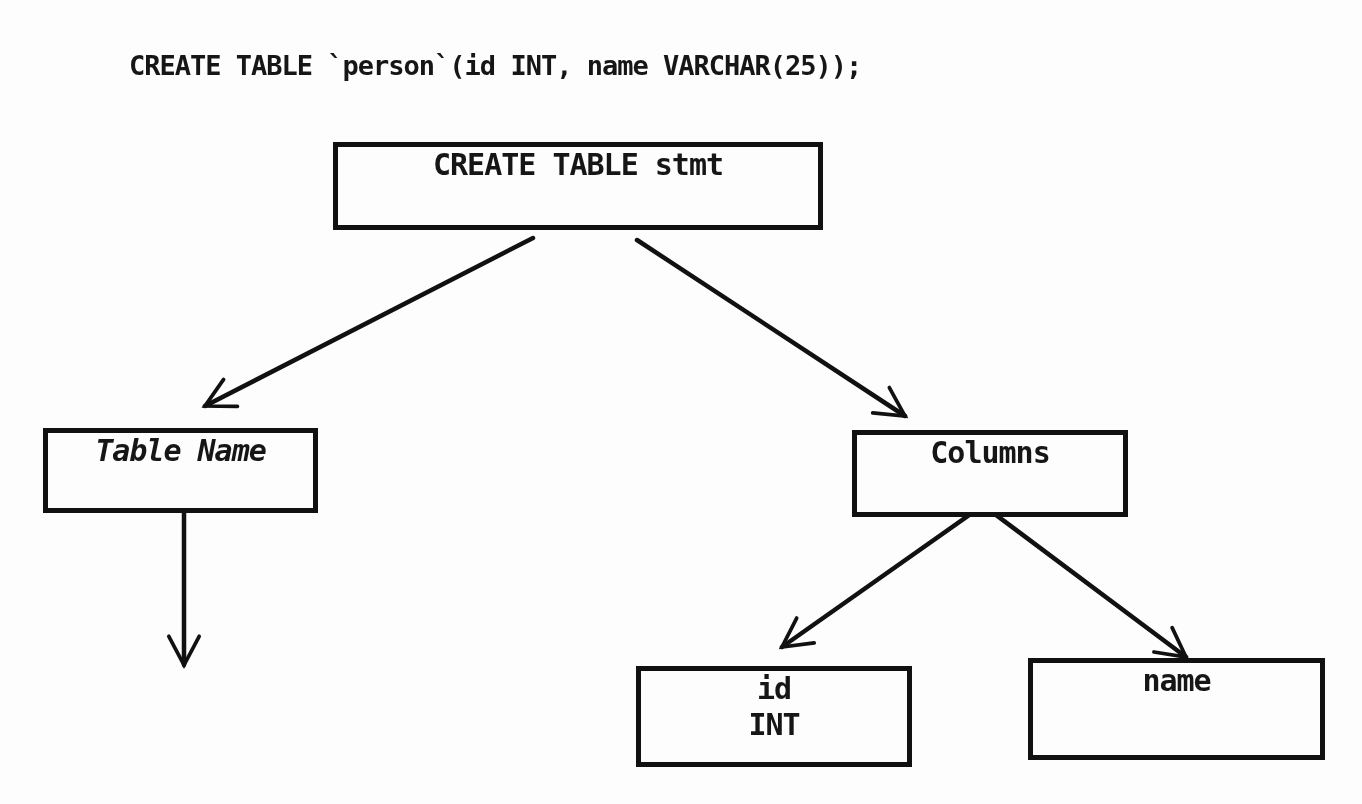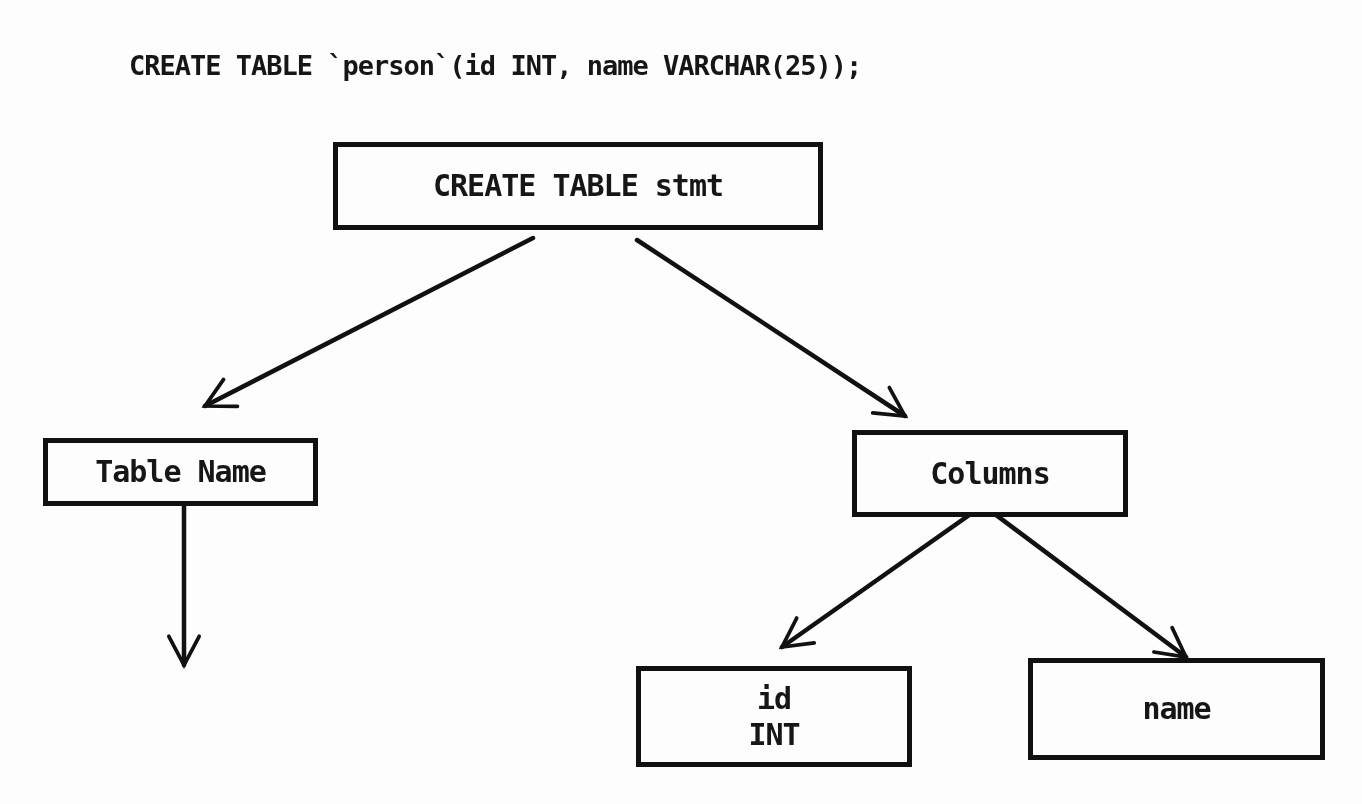--- a/index.html
+++ b/index.html
@@ -26,30 +26,29 @@
     white-space: pre;
   }
   .node {
     position: absolute;
     box-sizing: border-box;
     border: 5px solid #111111;
     background: #fdfdfd;
     display: flex;
     flex-direction: column;
     align-items: center;
-    justify-content: center;
     font-size: 30px;
     font-weight: bold;
     letter-spacing: -1px;
     text-align: center;
     line-height: 1.2;
   }
   .node span { display: block; }
   #node-root        { left: 333px;  top: 142px; width: 490px; height: 88px;  }
-  #node-table-name  { left: 43px;   top: 438px; width: 275px; height: 68px;  }
+  #node-table-name  { left: 43px;   top: 428px; width: 275px; height: 85px; font-style: italic;  }
   #node-columns     { left: 852px;  top: 430px; width: 276px; height: 87px;  }
   #node-person      { left: 57px;   top: 676px; width: 251px; height: 84px;  }
   #node-id-int      { left: 636px;  top: 666px; width: 276px; height: 101px; }
   #node-name-varchar{ left: 1028px; top: 658px; width: 297px; height: 102px; gap: 48px; }
   #edges-layer {
     position: absolute;
     left: 0; top: 0;
     width: 1362px;
     height: 804px;
     pointer-events: none;

